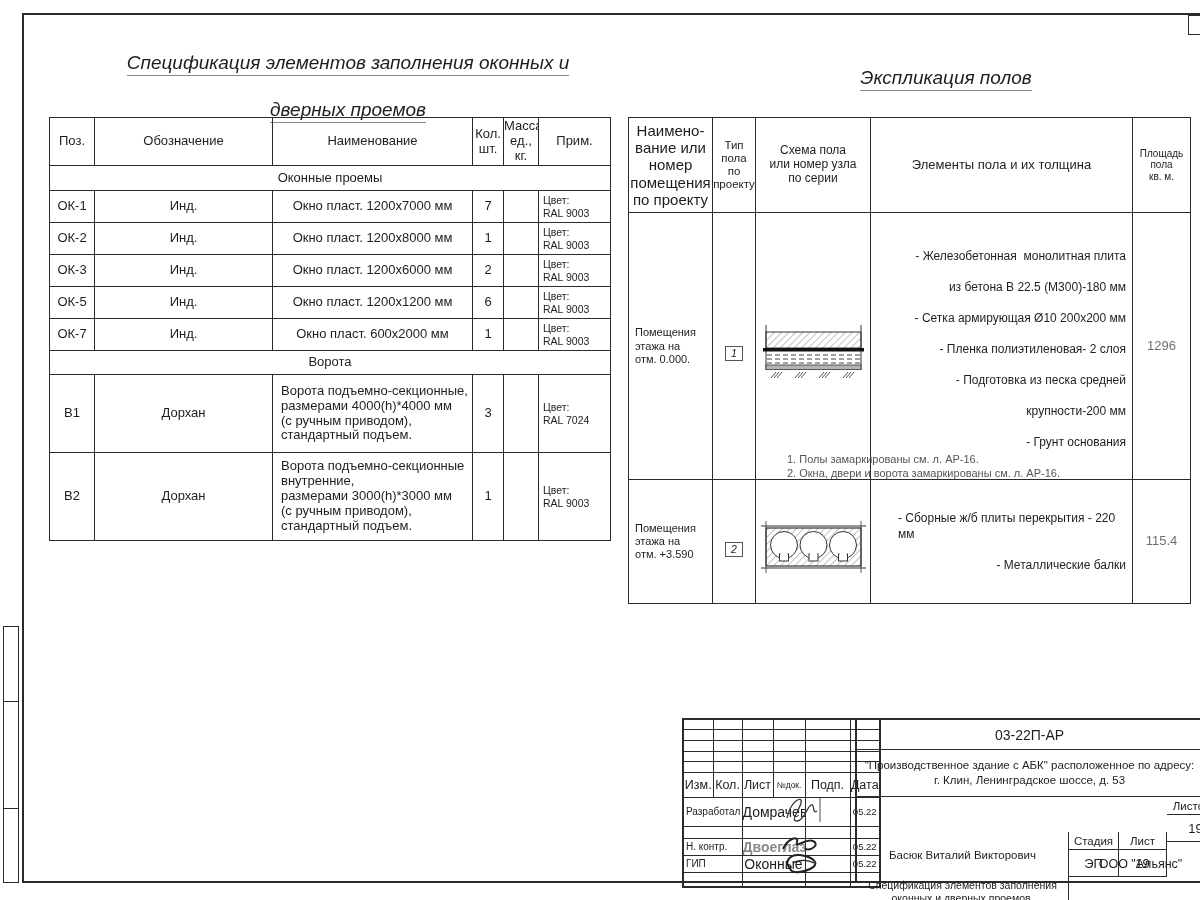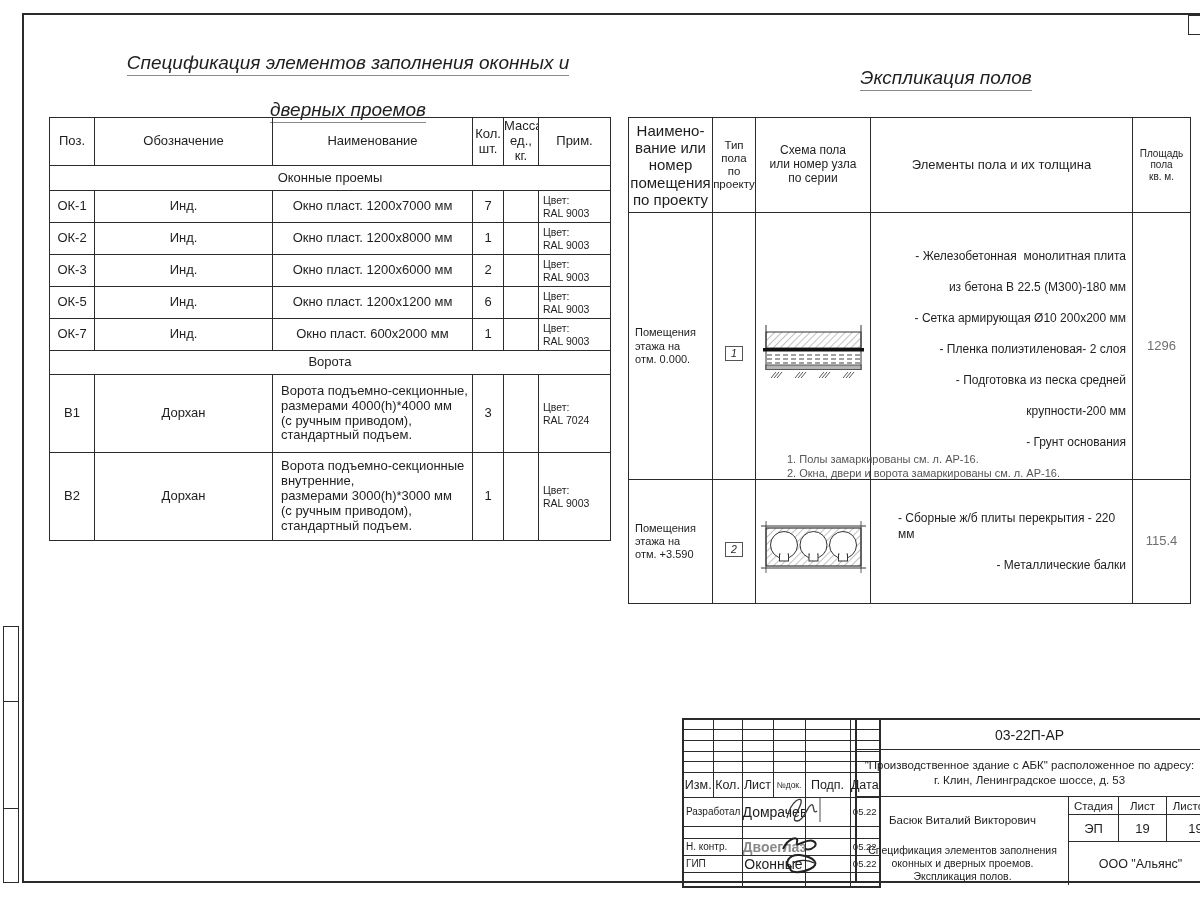--- a/index.html
+++ b/index.html
@@ -42,21 +42,21 @@
   .tb-left td{border:1.2px solid #2b2b2b;padding:0;text-align:center;vertical-align:middle;overflow:hidden;}
   .tb-left .h{font-size:12.5px;}
   .tb-left .h-small{font-size:8.5px;}
   .tb-left .role{font-size:10px;text-align:left;padding-left:2px;}
   .tb-left .name{font-size:14px;}
   .tb-left .name.dim{color:#8a8a8a;font-weight:bold;}
   .tb-left .date{font-size:9.5px;}
   .tb-right{left:855px;top:718px;width:355px;height:165px;border:2px solid #2b2b2b;}
   .tb-right .cell{position:absolute;box-sizing:border-box;display:flex;align-items:center;justify-content:center;text-align:center;}
   .bb{border-bottom:1.5px solid #2b2b2b;}
-  .br{border-right:1.5px solid #2b2b2b;}
+  .br{border-right:1.5px solid #2b2b2b;margin-top:35px;}
   .docnum{left:0;top:0;width:345px;height:30px;font-size:14px;}
   .project{left:0;top:30px;width:345px;height:47px;font-size:11.5px;line-height:1.3;white-space:pre-line;}
   .chief{left:0;top:77px;width:212px;height:45px;font-size:11.5px;}
   .st-h1{left:212px;top:77px;width:50px;height:18px;font-size:11.5px;}
   .st-h2{left:262px;top:77px;width:48px;height:18px;font-size:11.5px;}
   .st-h3{left:310px;top:77px;width:45px;height:18px;font-size:11.5px;justify-content:flex-start;padding-left:4px;}
   .st-v1{left:212px;top:95px;width:50px;height:27px;font-size:13px;}
   .st-v2{left:262px;top:95px;width:48px;height:27px;font-size:13px;}
   .st-v3{left:310px;top:95px;width:45px;height:27px;font-size:13px;justify-content:flex-start;padding-left:12px;}
   .doctitle{left:0;top:122px;width:212px;height:43px;font-size:10.5px;line-height:1.25;white-space:pre-line;}

